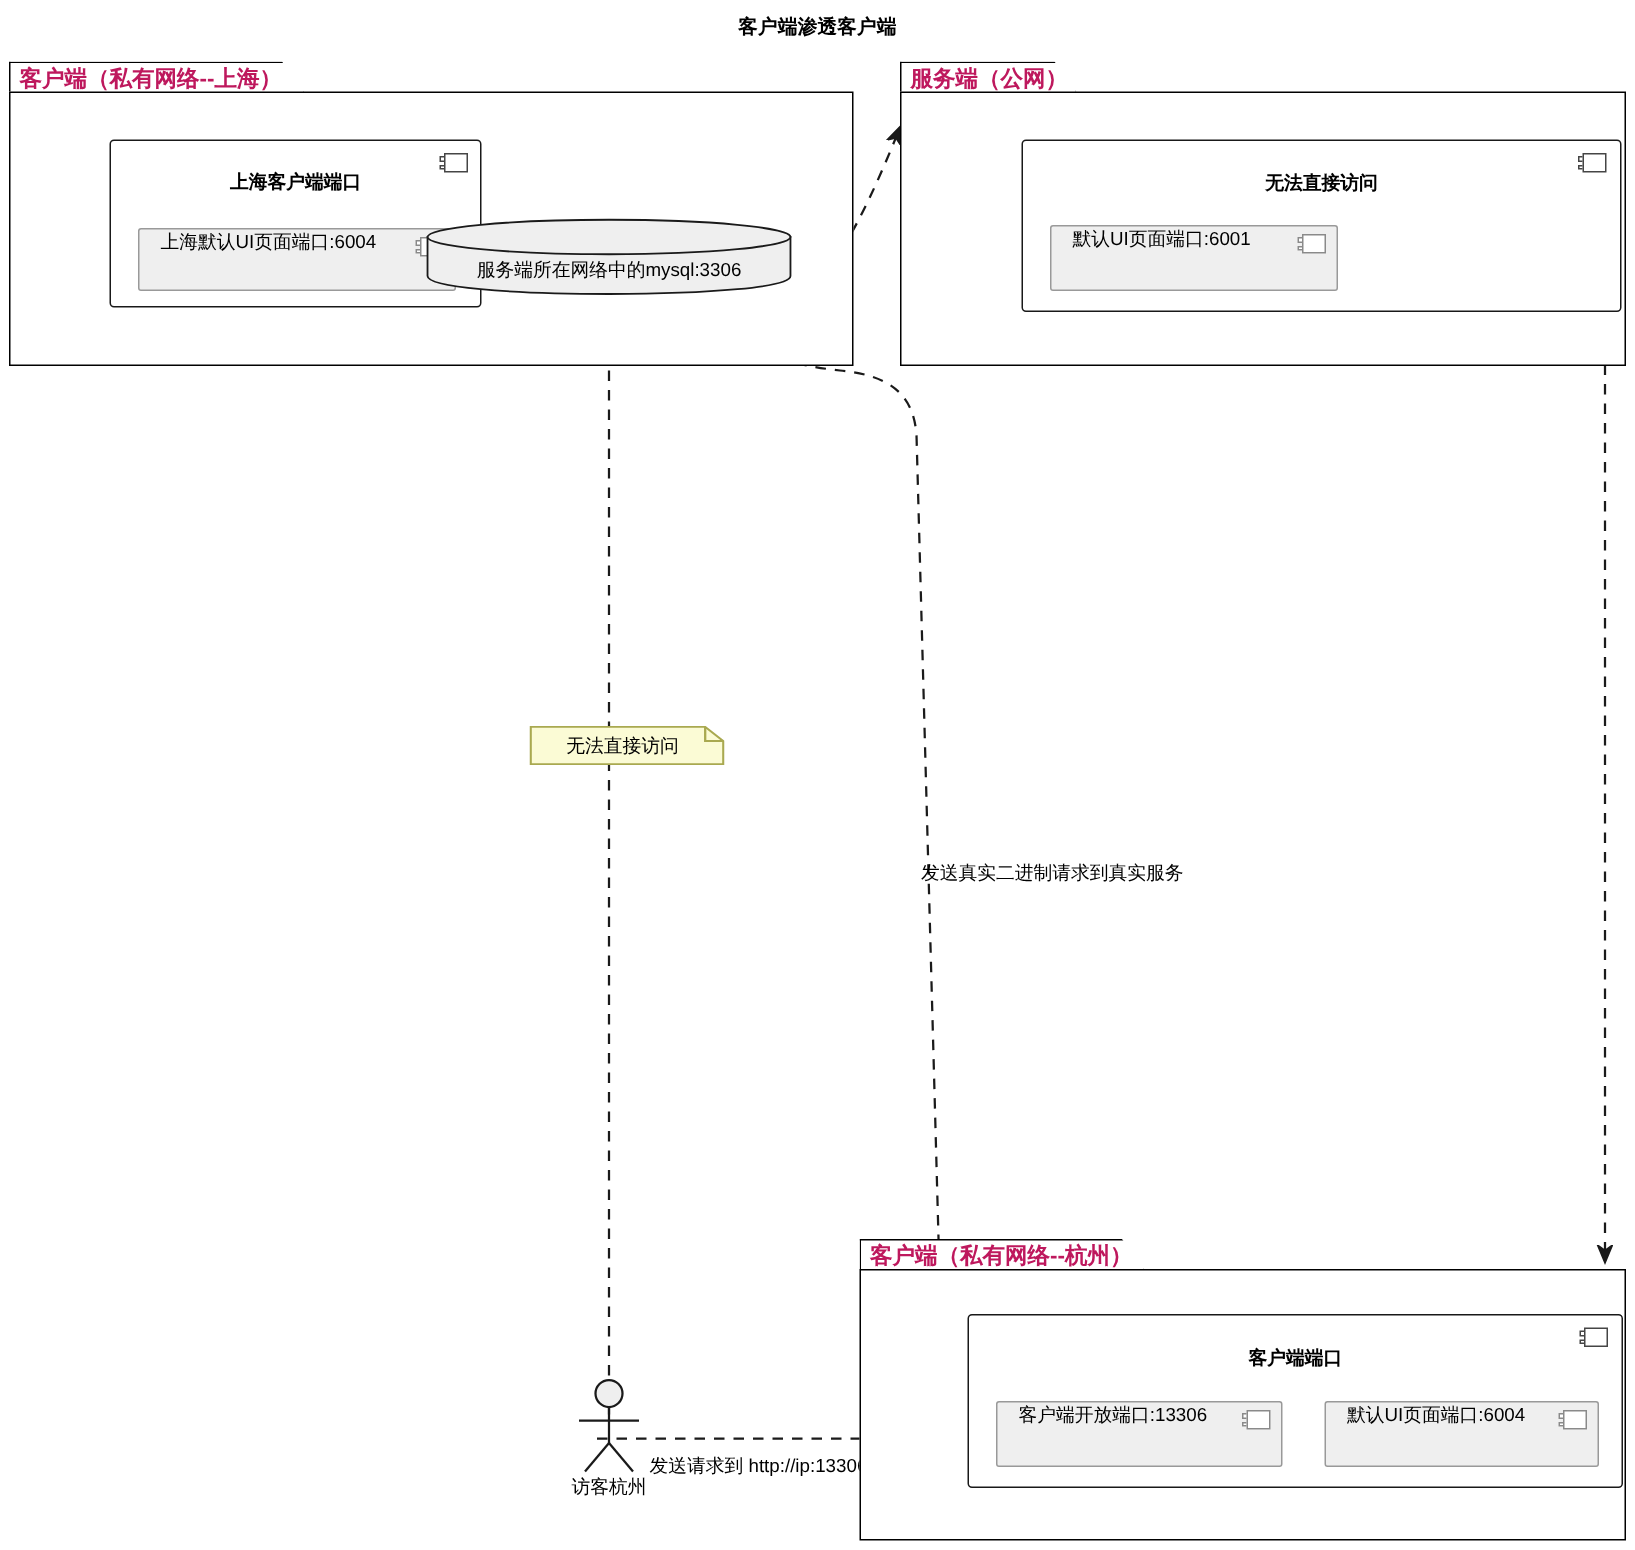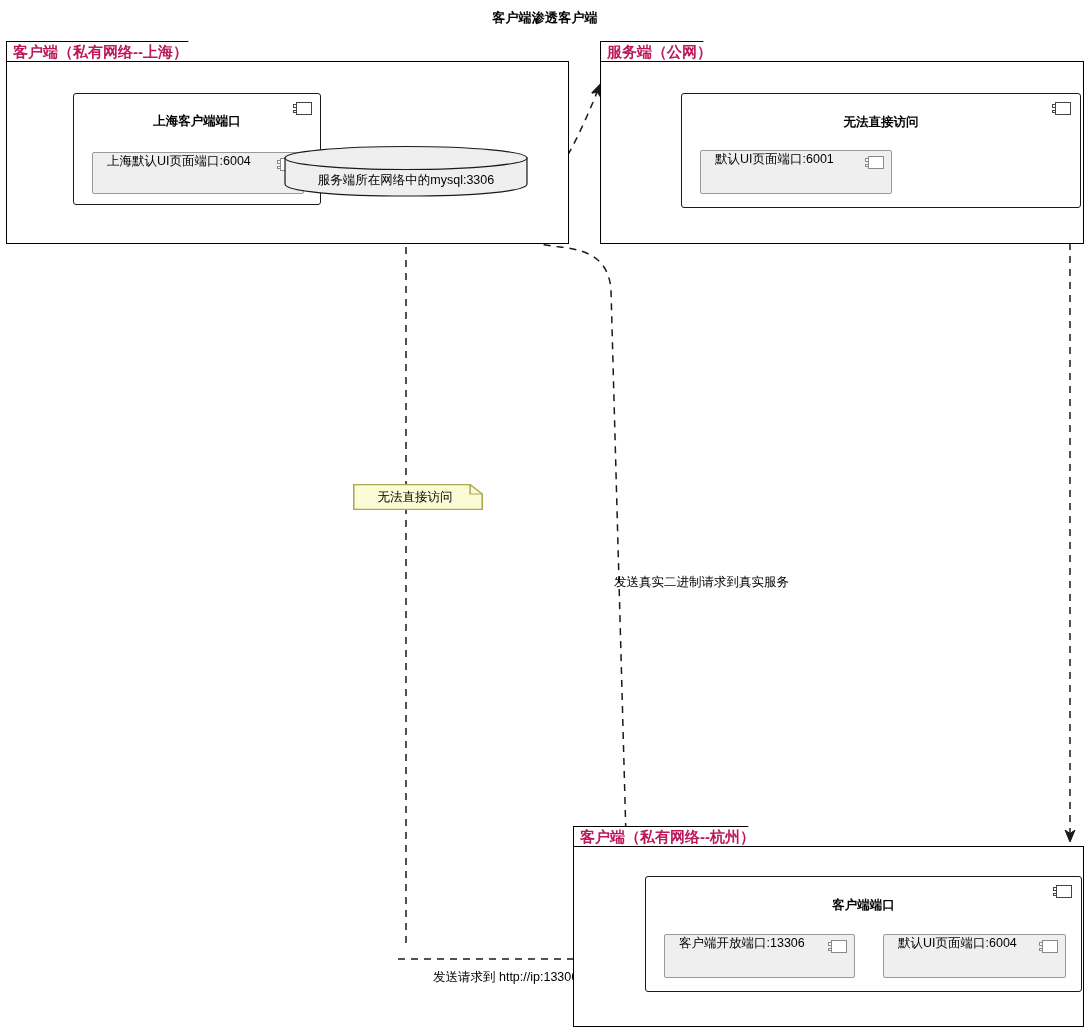--- a/index.html
+++ b/index.html
@@ -295,20 +295,30 @@
       <path d="M 0.6,0.6 L 91,0.6 L 100.4,10 L 100.4,25.4 L 0.6,25.4 Z" fill="#FBFBD5" stroke="#A9A950" stroke-width="1.2"></path>
       <path d="M 91,0.6 L 91,10 L 100.4,10" fill="none" stroke="#A9A950" stroke-width="1.2"></path>
     </svg>
     <div class="note-text">无法直接访问</div>
   </div>
 
   <div class="edge-label" style="left:614px; top:541px;">发送真实二进制请求到真实服务</div>
 
   <div class="edge-label" style="left:433px; top:936px;">发送请求到 http://ip:13306</div>
 
+  <div class="actor" style="left:368px; top:918px; width:76px; height:80px;">
+    <svg width="76" height="66" viewBox="0 0 76 66">
+      <circle cx="38" cy="11" r="9" fill="#EFEFEF" stroke="#1a1a1a" stroke-width="1.5"></circle>
+      <line x1="38" y1="20" x2="38" y2="44" stroke="#1a1a1a" stroke-width="1.5"></line>
+      <line x1="18" y1="29" x2="58" y2="29" stroke="#1a1a1a" stroke-width="1.5"></line>
+      <line x1="38" y1="44" x2="22" y2="63" stroke="#1a1a1a" stroke-width="1.5"></line>
+      <line x1="38" y1="44" x2="54" y2="63" stroke="#1a1a1a" stroke-width="1.5"></line>
+    </svg>
+    <div class="actor-label">访客杭州</div>
+  </div>
 
   <div class="package" style="left:573px; top:826px; width:511px; height:201px;">
     <div class="pkg-tab" style="width:190px;">
       <span class="pkg-tab-label">客户端（私有网络--杭州）</span>
     </div>
     <div class="pkg-body" style="top:20px; width:511px; height:181px;"></div>
 
     <div class="component" style="left:36px; top:50px; width:437px; height:116px;padding-left:20px;">
       <div class="comp-title" style="top:20px;">客户端端口</div>
       <div class="comp-icon" style="right:9px; top:8px;">

